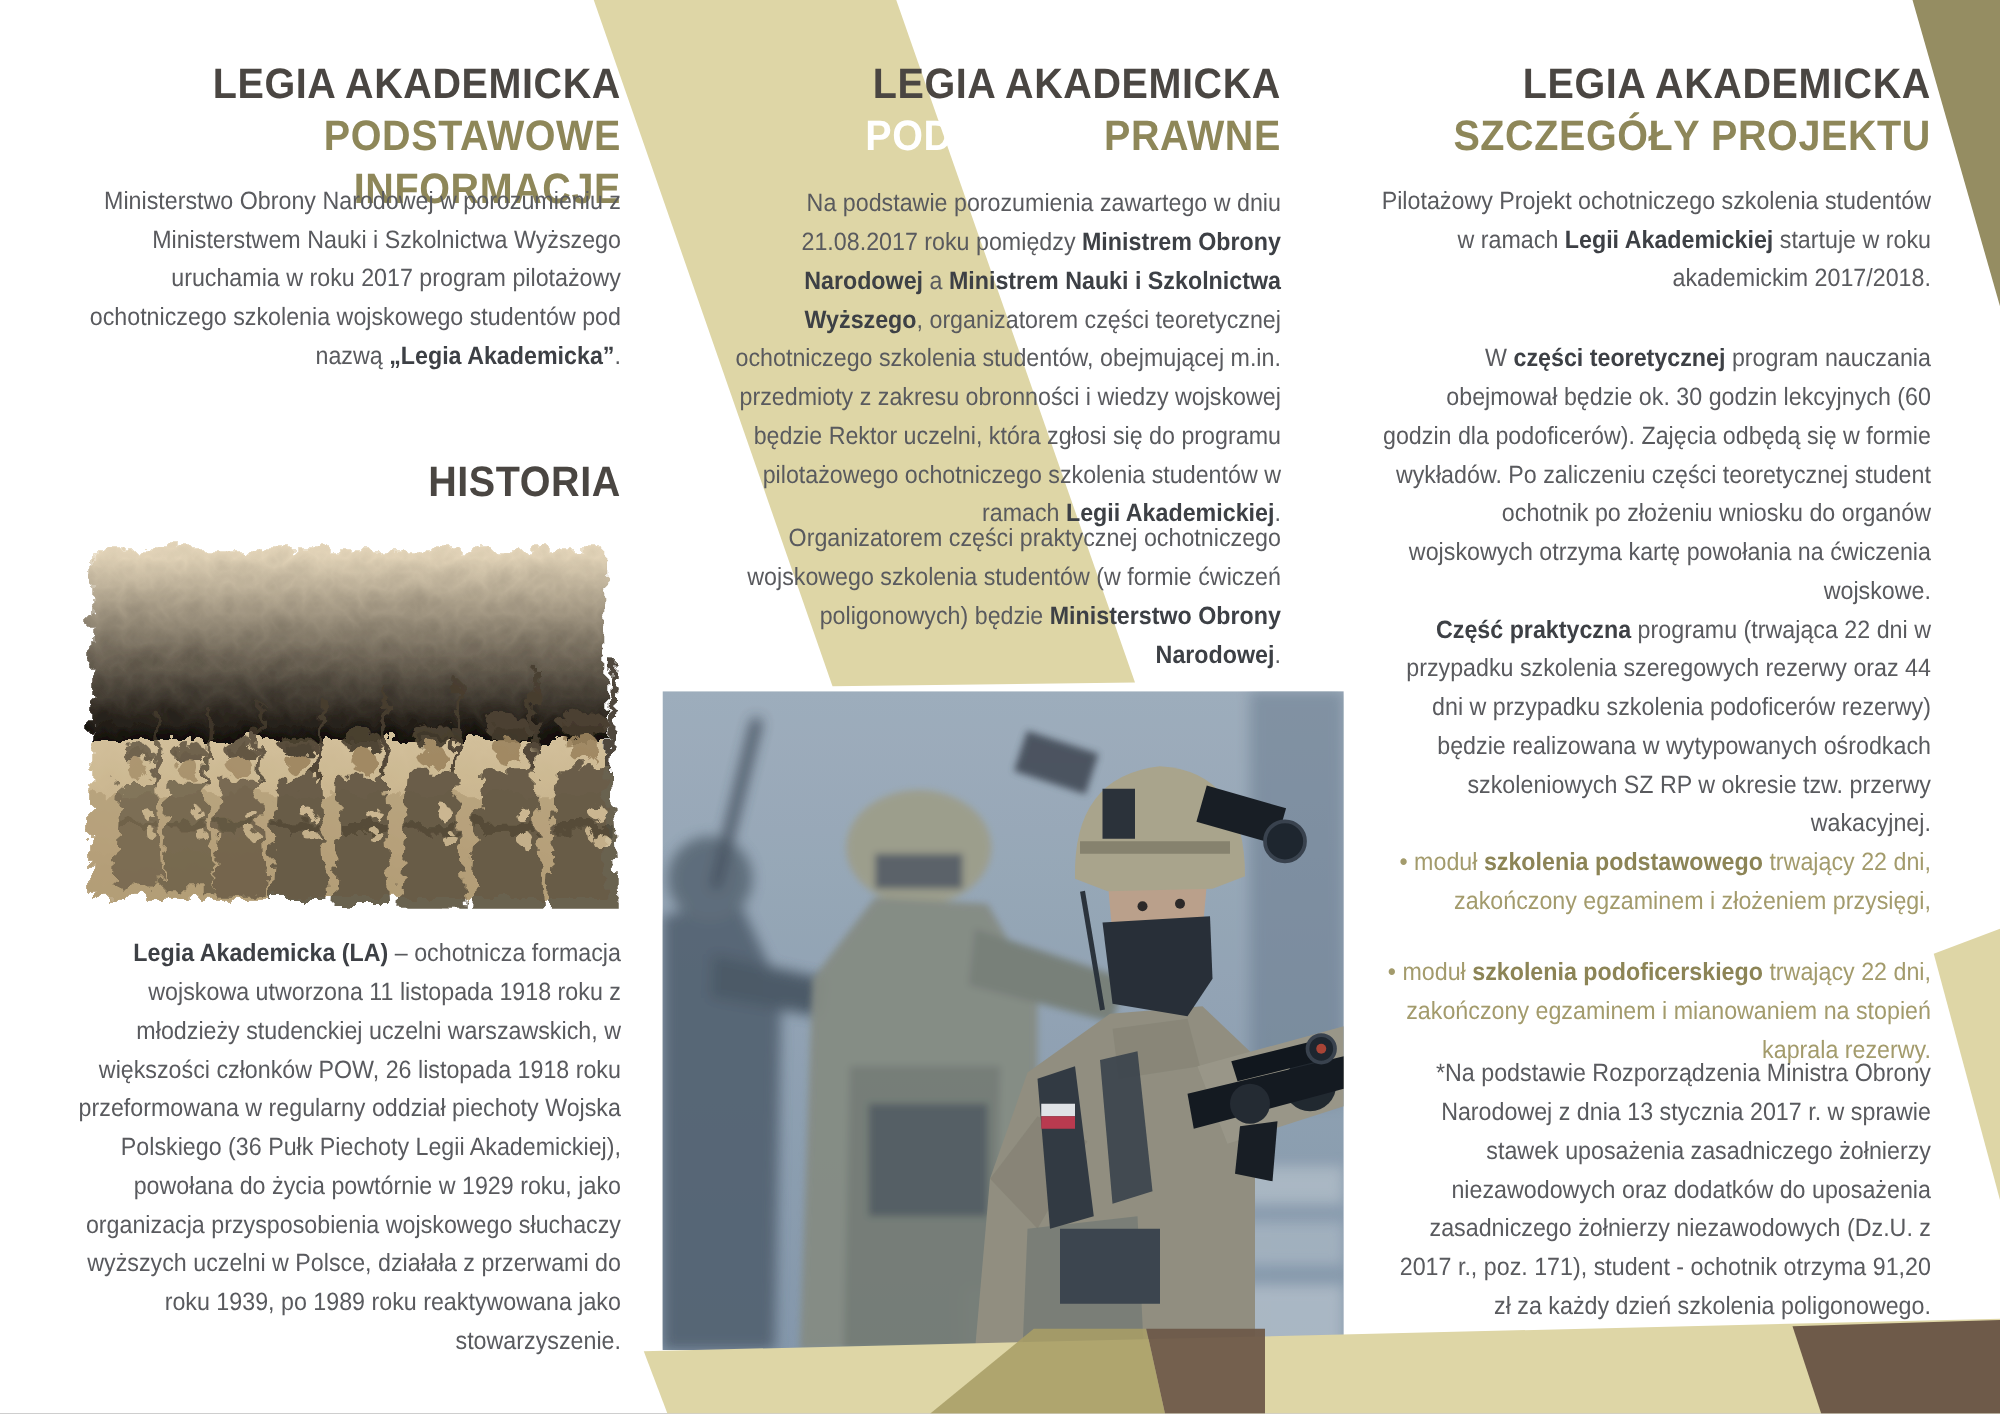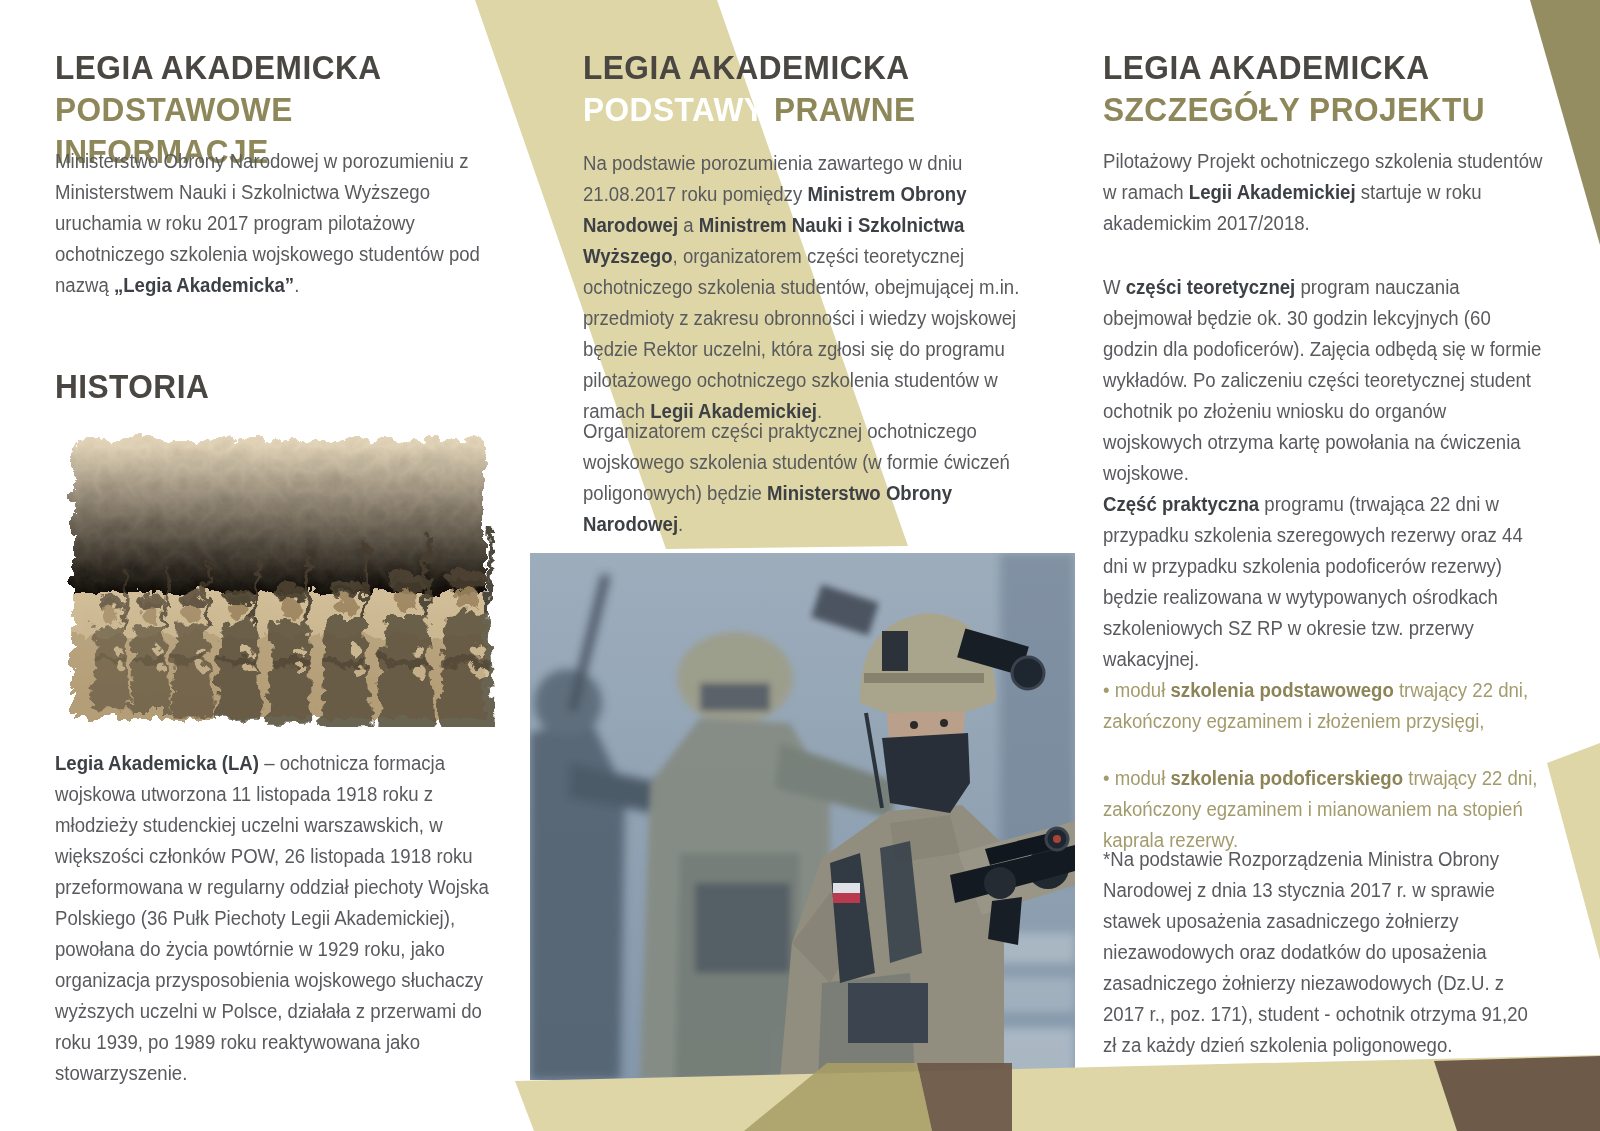--- a/index.html
+++ b/index.html
@@ -1,19 +1,20 @@
 <!DOCTYPE html>
 <html><head>
 <meta charset="utf-8">
 <style>
   html,body{margin:0;padding:0;background:#888;}
   .page{
     position:relative; width:1600px; height:1131px;
     background:#ffffff; overflow:hidden;
     font-family:"Liberation Sans", sans-serif;
+    text-align:right;
   }
   .layer{position:absolute;left:0;top:0;}
   
   .abs{position:absolute;}
   .squeeze{transform:scaleX(0.93);transform-origin:0 0;width:475px;}
   .heading{font-size:34px;line-height:42px;font-weight:700;letter-spacing:0.5px;color:#4a4642;z-index:5;}
   .heading .l2{color:#8e8759;}
   .heading .white{color:#ffffff;}
   .subheading{font-size:34px;line-height:40px;font-weight:700;letter-spacing:0.5px;color:#4a4642;z-index:5;}
   .body-text{font-size:20px;line-height:31px;color:#595a5e;z-index:5;}

